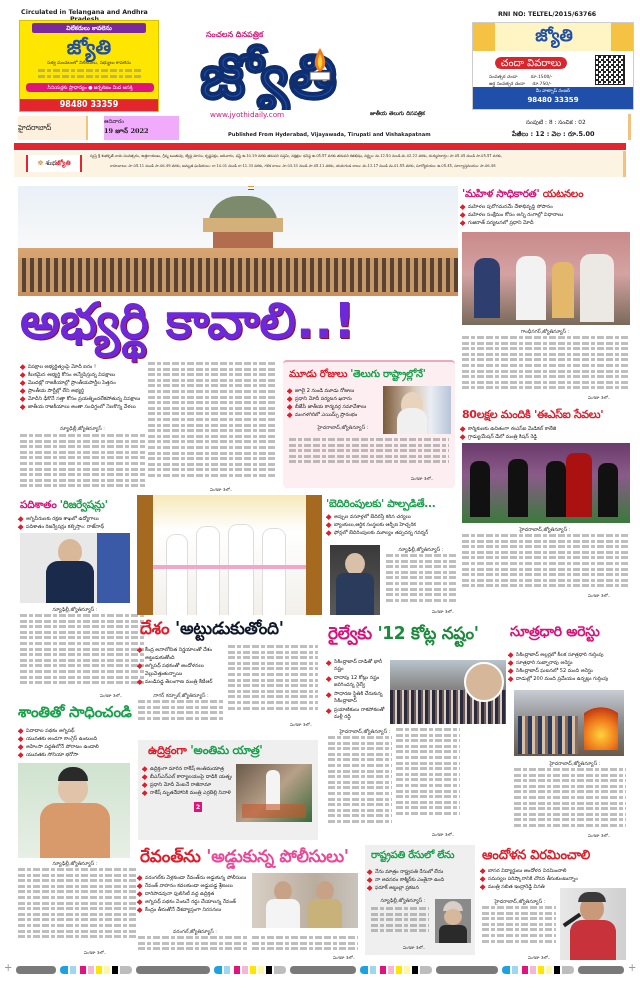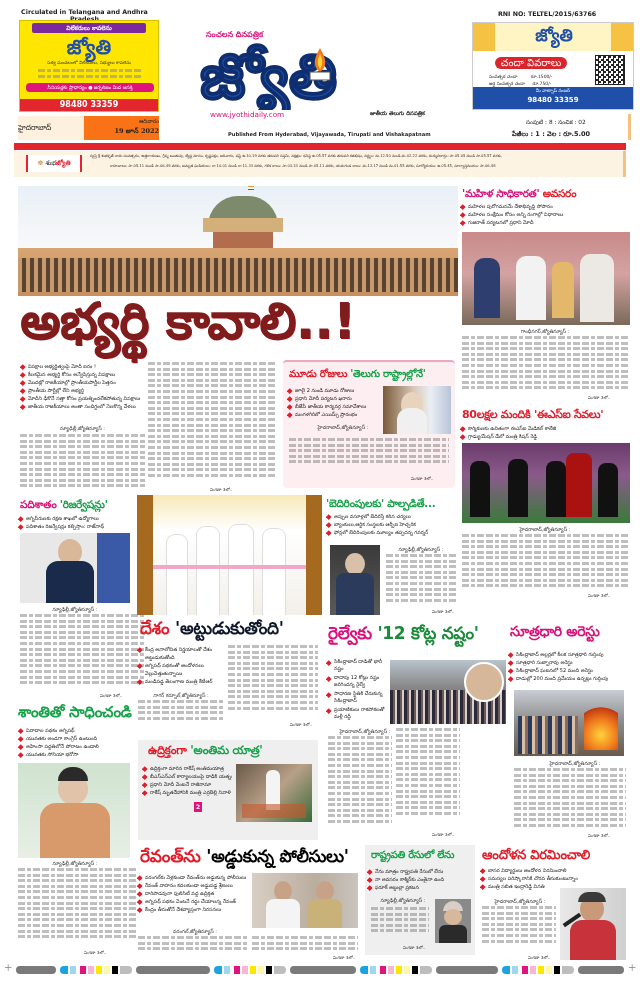--- a/index.html
+++ b/index.html
@@ -63,27 +63,27 @@
   <div style="position:absolute;right:8px;top:32px;width:30px;height:30px;background:repeating-conic-gradient(#222 0 25%,#fff 0 50%) 0 0/5px 5px;border:1px solid #222"></div>
   <div style="position:absolute;left:0;bottom:0;width:100%;height:22px;background:#1f4fa8;color:#fff;text-align:center">
     <div style="font-size:4.5px;line-height:8px">మీ వాట్సాప్ నంబర్</div>
     <div style="font-size:7px;font-weight:bold;line-height:10px">98480 33359</div>
   </div>
 </div>
 
 <div class="abs" style="left:18px;top:116px;width:70px;height:24px;background:#fdf1dd;border-right:2px solid #f2c27e">
   <div style="font-size:7.5px;line-height:24px;text-align:left">హైదరాబాద్</div>
 </div>
-<div class="abs" style="left:84px;top:116px;width:75px;height:24px;background:#f97316;text-align:right">
+<div class="abs" style="left:104px;top:116px;width:75px;height:24px;background:#f0abfc;text-align:left">
   <div style="font-size:5.5px;line-height:11px">ఆదివారం</div>
   <div style="font-size:6.5px;font-weight:bold;font-family:'DejaVu Serif',serif">19 జూన్ 2022</div>
 </div>
 <div class="abs" style="left:228px;top:131px;font-size:5.2px;font-weight:bold">Published From Hyderabad, Vijayawada, Tirupati and Vishakapatnam</div>
 <div class="abs" style="left:526px;top:119px;font-size:5.8px">సంపుటి : 8 : సంచిక : 02</div>
-<div class="abs" style="left:512px;top:130px;font-size:6.5px;font-weight:bold">పేజీలు : 1 : వెల : రూ.5.00</div>
+<div class="abs" style="left:512px;top:130px;font-size:6.5px;font-weight:bold">పేజీలు : 12 : వెల : రూ.5.00</div>
 <div class="abs" style="left:628px;top:114px;width:3px;height:26px;background:#f2c27e"></div>
 
 <div class="abs" style="left:14px;top:143px;width:612px;height:7px;background:#e3262e"></div>
 
 <div class="abs" style="left:14px;top:151px;width:612px;height:26px;background:#fdf3e2;border-right:3px solid #f2c27e">
   <div style="position:absolute;left:12px;top:4px;width:56px;height:17px;background:#fff;border-left:2px solid #e3262e;border-right:2px solid #e3262e;font-size:6.5px;line-height:17px;text-align:center">
     <span style="color:#c47a1c">☸</span>
     <span>శుభ</span><span style="color:#e11d2a;font-weight:bold">జ్యోతి</span>
   </div>
   <div style="position:absolute;left:76px;top:3px;width:530px;font-size:3.7px;white-space:nowrap;overflow:hidden;color:#333">స్వస్తి శ్రీ శుభకృత్ నామ సంవత్సరం, ఉత్తరాయణం, గ్రీష్మ ఋతువు, జ్యేష్ఠ మాసం, కృష్ణపక్షం, ఆదివారం, షష్ఠి ఉ.10.19 వరకు తదుపరి సప్తమి, నక్షత్రం: ధనిష్ఠ ఉ.05.57 వరకు తదుపరి శతభిషం, వర్జ్యం: మ.12.50 నుండి మ.02.22 వరకు, దుర్ముహూర్తం: సా.05.05 నుండి సా.05.57 వరకు,</div>
@@ -91,21 +91,21 @@
 </div>
 
 <div class="photo" style="left:18px;top:186px;width:440px;height:110px;background:linear-gradient(#e9f0f7 0,#f4f6f8 40%,#fff 100%)">
   <div style="position:absolute;left:190px;top:10px;width:70px;height:30px;background:#7d8a6b;border-radius:35px 35px 0 0"></div>
   <div style="position:absolute;left:185px;top:32px;width:80px;height:14px;background:#d3b07a"></div>
   <div style="position:absolute;left:195px;top:46px;width:60px;height:18px;background:#b26d4e"></div>
   <div style="position:absolute;left:0;top:62px;width:440px;height:48px;background:linear-gradient(#d8a672,#c98e5e);"></div>
   <div style="position:absolute;left:0;top:72px;width:440px;height:34px;background:repeating-linear-gradient(90deg,#c79a6c 0 4px,#5b4332 4px 8px)"></div>
   <div style="position:absolute;left:230px;top:0;width:6px;height:4px;background:linear-gradient(#f49a2e 33%,#fff 33% 66%,#1e8a3a 66%)"></div>
 </div>
-<div class="headline" style="left:20px;top:292px;font-size:50px;color:#7f1d1d;font-family:'DejaVu Sans',sans-serif;text-shadow:1px 1px 0 #9c0e16">అభ్యర్థి కావాలి..!</div>
+<div class="headline" style="left:20px;top:292px;font-size:50px;color:#6d28d9;font-family:'DejaVu Sans',sans-serif;text-shadow:1px 1px 0 #9c0e16">అభ్యర్థి కావాలి..!</div>
 
 <ul class="bullets" style="left:20px;top:362px;width:130px">
   <li>విపక్షాల అభ్యర్థిత్వంపై మోదీ ఐరం !</li>
   <li>కీలకమైన అభ్యర్థి కోసం అన్వేషిస్తున్న విపక్షాలు</li>
   <li>మొదట్లో రాజకీయాల్లో ప్రాంతీయపార్టీల పెత్తనం</li>
   <li>ప్రాంతీయ పార్టీల్లో లేని అభ్యర్థి</li>
   <li>మోదీని ఢీకొనే సత్తా కోసం ప్రయత్నించలేకపోతున్న విపక్షాలు</li>
   <li>జాతీయ రాజకీయాలు అంతా సందిగ్ధంలో నెలకొన్న వేళలు</li>
 </ul>
 <div class="dateline" style="left:20px;top:425px;width:125px">న్యూఢిల్లీ,జ్యోతిన్యూస్ :</div>
@@ -167,21 +167,21 @@
       <span></span>
       <span></span>
       <span></span>
       <span></span>
     </div>
   <div class="abs small" style="left:128px;top:114px">మిగతా 3లో..</div>
 </div>
 
 <div class="headline" style="left:462px;top:187px;font-size:10.5px">
   <span style="color:#d8127a">'మహిళ సాధికారత'</span>
-  <span style="color:#e11d2a">అవసరం</span>
+  <span style="color:#e11d2a">యటనలం</span>
 </div>
 <ul class="bullets" style="left:460px;top:202px;width:170px">
   <li>మహిళల పురోగమనమే దేశాభివృద్ధి సోపానం</li>
   <li>మహిళల సంక్షేమం కోసం అన్ని రంగాల్లో విధానాలు</li>
   <li>గుజరాత్ పర్యటనలో ప్రధాని మోదీ</li>
 </ul>
 <div class="photo" style="left:462px;top:232px;width:168px;height:93px;background:linear-gradient(#c98a8a 0,#d4a2a2 45%,#7a6a5a 100%)">
   <div style="position:absolute;left:12px;top:26px;width:26px;height:60px;background:#2e3e6e;border-radius:10px 10px 0 0"></div>
   <div style="position:absolute;left:54px;top:24px;width:30px;height:64px;background:#f2f2f2;border-radius:10px 10px 0 0"></div>
   <div style="position:absolute;left:90px;top:30px;width:22px;height:56px;background:#e3b86a;border-radius:8px 8px 0 0"></div>
@@ -371,21 +371,21 @@
   </ul>
   <div style="position:absolute;left:56px;top:62px;width:8px;height:10px;background:#e0137d;color:#fff;font-size:6px;font-weight:bold;text-align:center;line-height:10px">2</div>
   <div class="photo" style="left:98px;top:24px;width:76px;height:58px;background:linear-gradient(135deg,#6a5a4a,#b8a088 50%,#3a6a3a)">
     <div style="position:absolute;left:30px;top:6px;width:14px;height:40px;background:#f4f4f4;border-radius:6px 6px 0 0"></div>
     <div style="position:absolute;left:6px;top:40px;width:64px;height:14px;background:#c8562a;opacity:.6"></div>
   </div>
 </div>
 
 <div class="headline" style="left:140px;top:846px;font-size:17px">
   <span style="color:#e11d2a">రేవంత్‌ను</span>
-  <span style="color:#000000">'అడ్డుకున్న పోలీసులు'</span>
+  <span style="color:#ec4899">'అడ్డుకున్న పోలీసులు'</span>
 </div>
 <ul class="bullets" style="left:137px;top:873px;width:110px">
   <li>వరంగల్‌కు వెళ్లకుండా రేవంత్‌ను అడ్డుకున్న పోలీసులు</li>
   <li>రేవంత్ వాహనం కదలకుండా అడ్డుపడ్డ శ్రేణులు</li>
   <li>దారిపొడవునా ఫులిసిటీ వద్ద ఉద్రిక్తత</li>
   <li>అగ్నిపథ్ పథకం వెంటనే రద్దు చేయాలన్న రేవంత్</li>
   <li>కేంద్రం తీరుతోనే దేశవ్యాప్తంగా నిరసనలు</li>
 </ul>
 <div class="dateline" style="left:160px;top:928px;width:70px">వరంగల్,జ్యోతిన్యూస్ :</div>
 <div class="lines" style="left:138px;top:936px;width:110px;height:22px">

